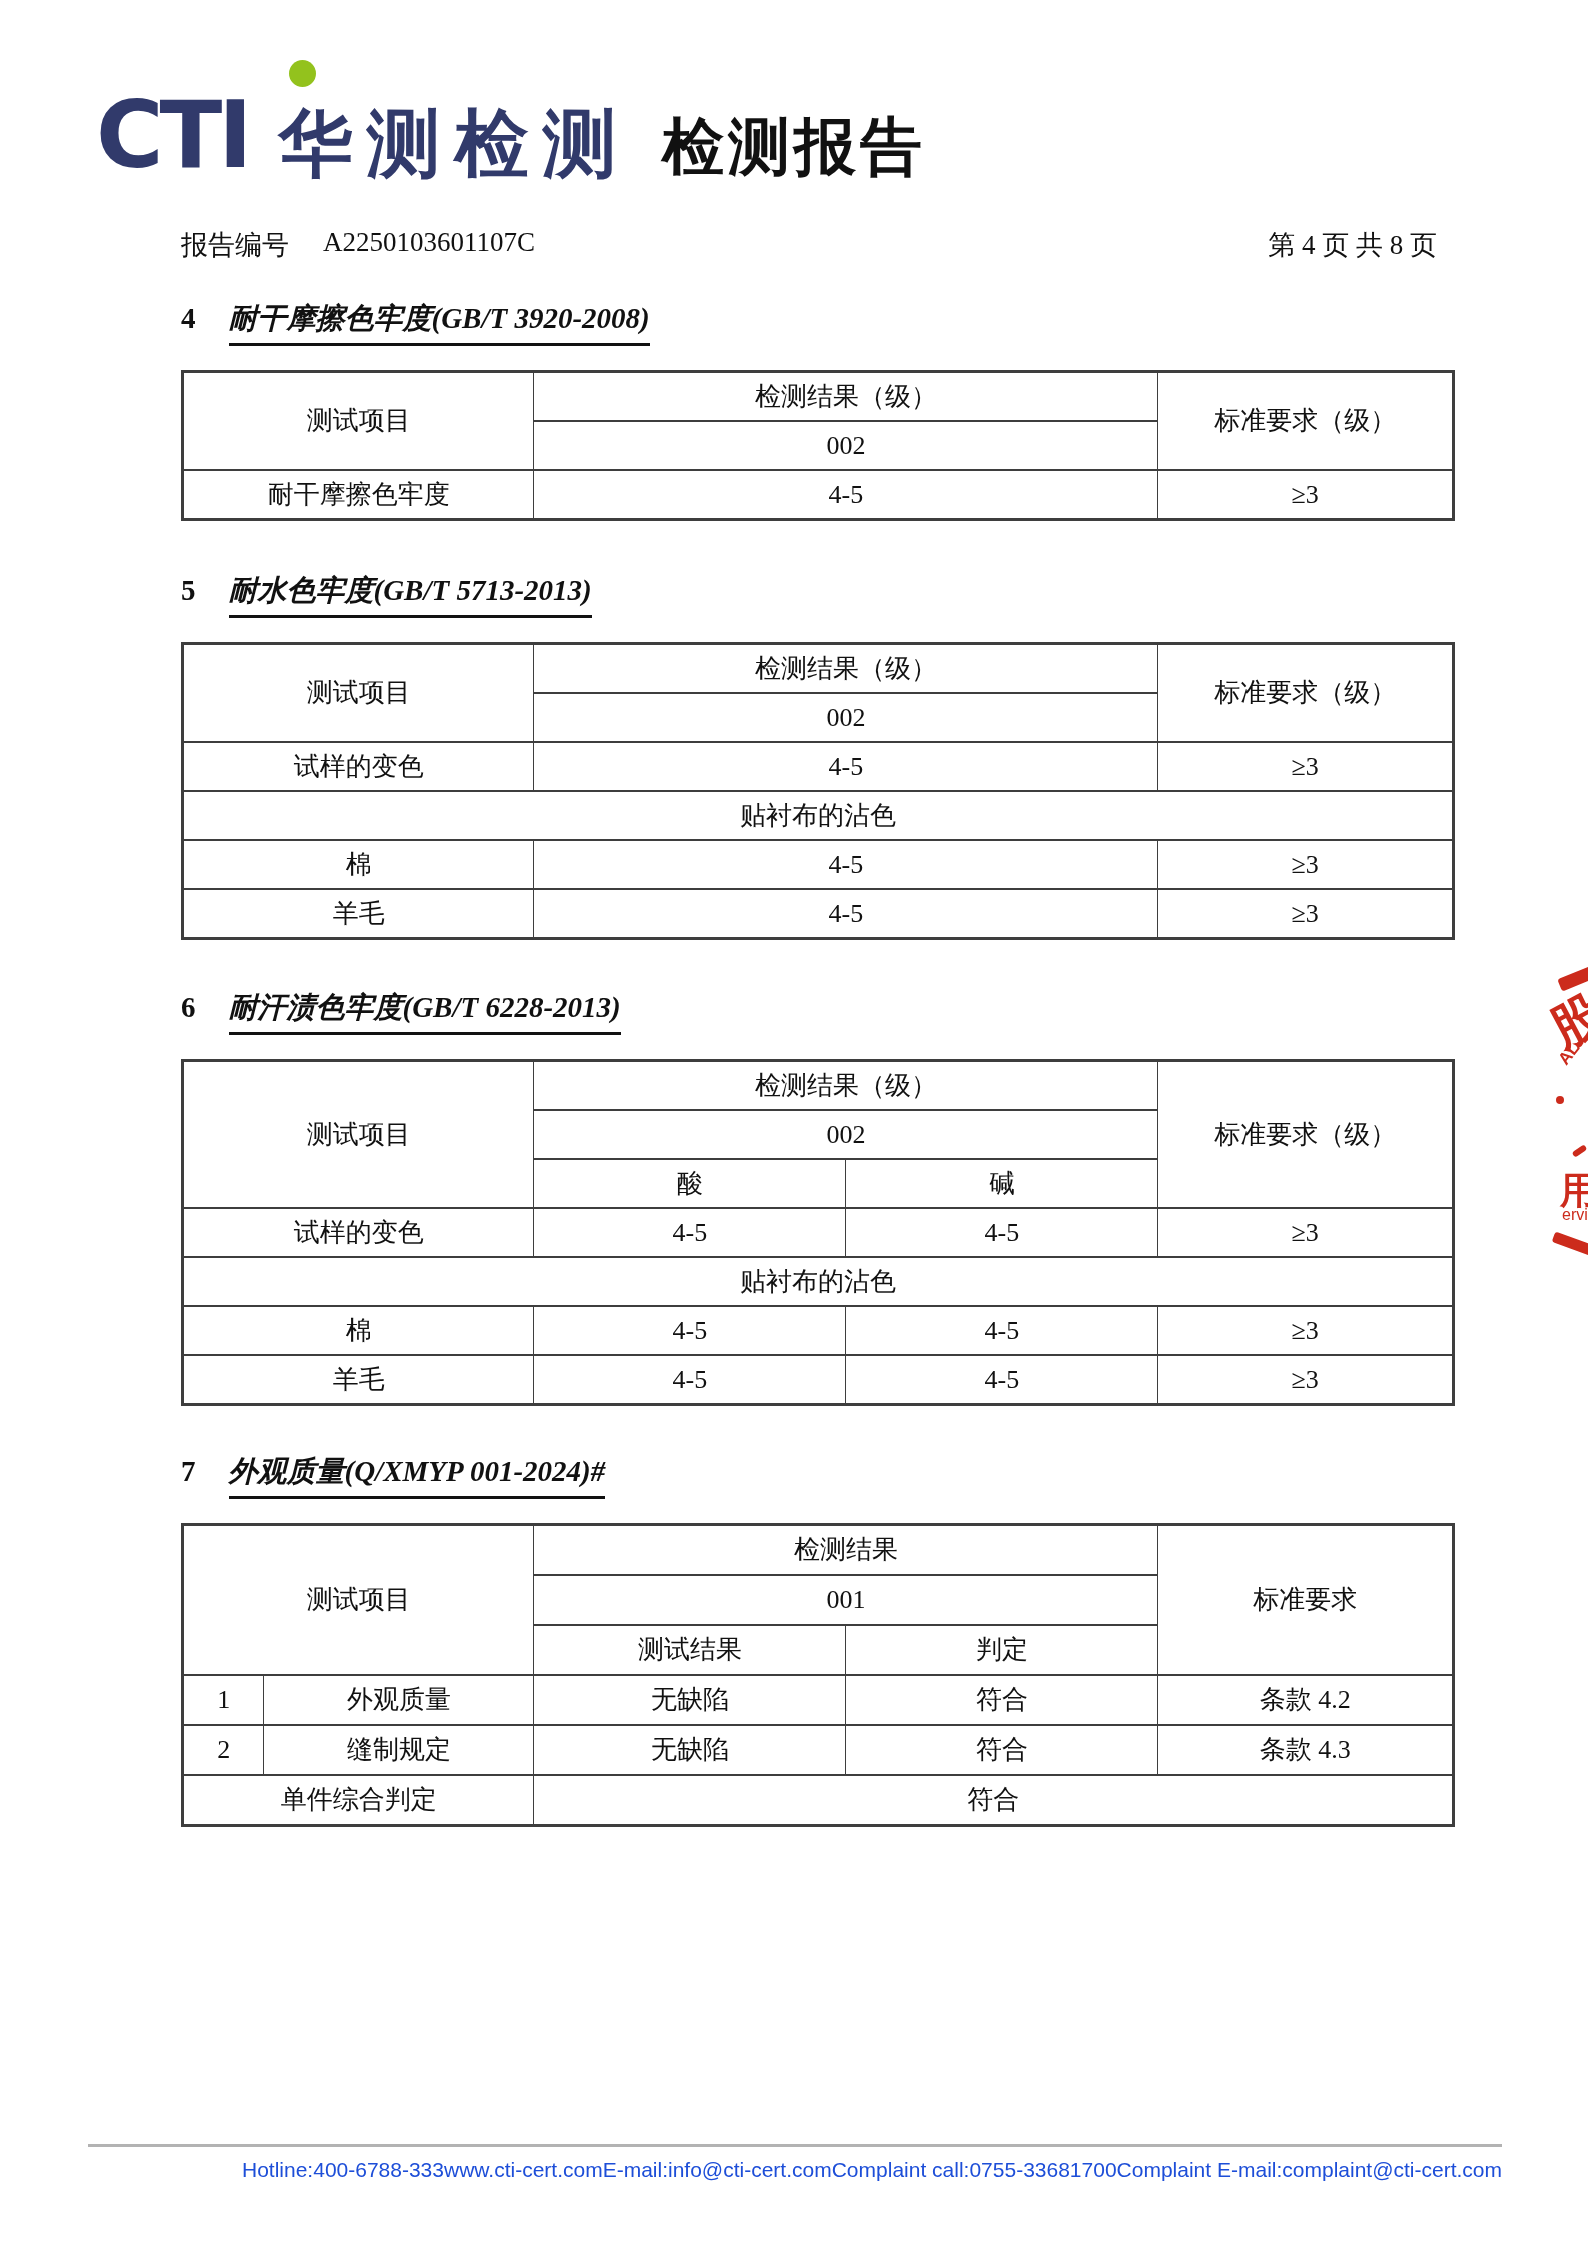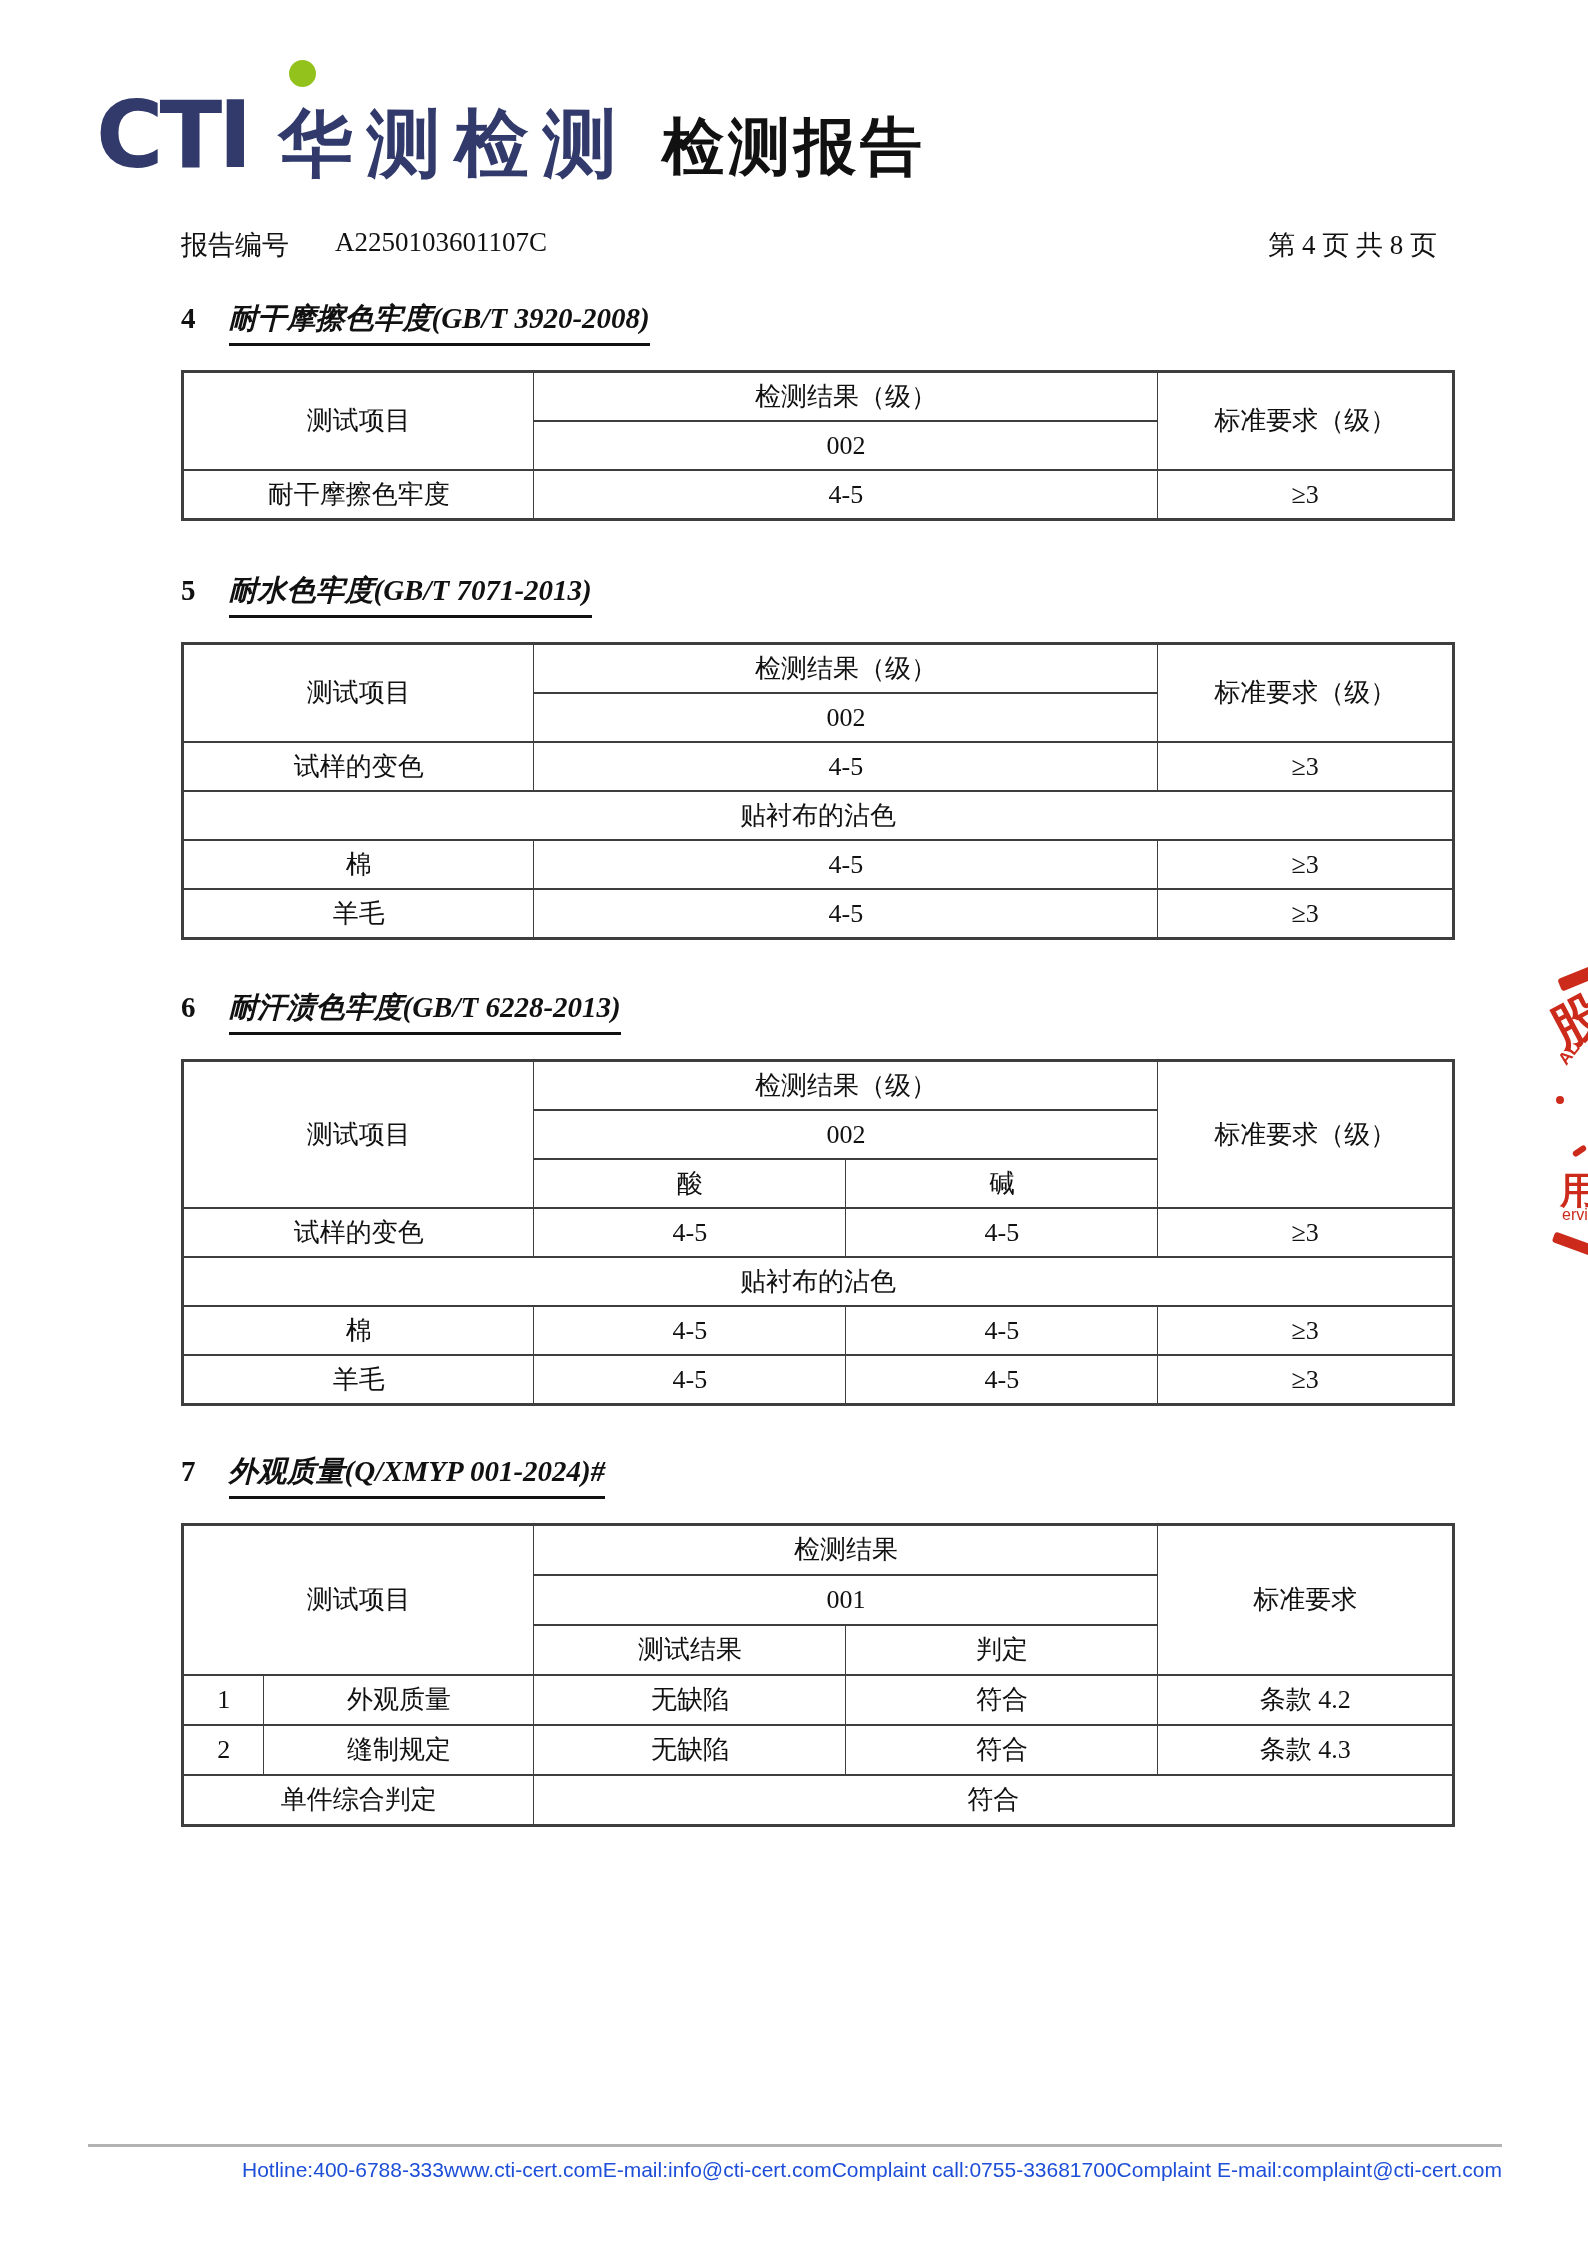--- a/index.html
+++ b/index.html
@@ -38,21 +38,21 @@
     margin:0;padding-top:112px;
     text-align:center;
     font-size:62px;font-weight:bold;line-height:1.15;
     letter-spacing:4px;
   }
   .report-line{
     width:1274px;margin:44px 0 0 181px;
     display:flex;justify-content:space-between;align-items:baseline;
     font-size:27px;padding-right:18px;box-sizing:border-box;
   }
-  .report-no-group{display:flex;gap:46px;}
+  .report-no-group{display:flex;gap:34px;}
   
   .section-heading{
     margin-left:181px;
     font-size:29px;font-weight:bold;
     display:flex;gap:33px;align-items:baseline;
   }
   .section-heading .sec-title{border-bottom:3px solid #111;padding-bottom:4px;font-style:italic;}
   .mt-h4{margin-top:36px;}
   .mt-h5{margin-top:50px;}
   .mt-h6{margin-top:48px;}
@@ -138,21 +138,21 @@
     <tr>
       <td class="al">耐干摩擦色牢度</td>
       <td>4-5</td>
       <td>≥3</td>
     </tr>
   </tbody>
     </table>
 
   <div class="section-heading mt-h5">
     <span>5</span>
-    <span class="sec-title">耐水色牢度(GB/T 7071-2013)</span>
+    <span class="sec-title">耐水色牢度(GB/T 5713-2013)</span>
   </div>
   <table class="rpt">
     <colgroup>
         <col style="width:27.65%">
         <col style="width:49.1%">
         <col style="width:23.25%">
       </colgroup>
     <tbody>
         <tr>
       <td rowspan="2" class="al">测试项目</td>

